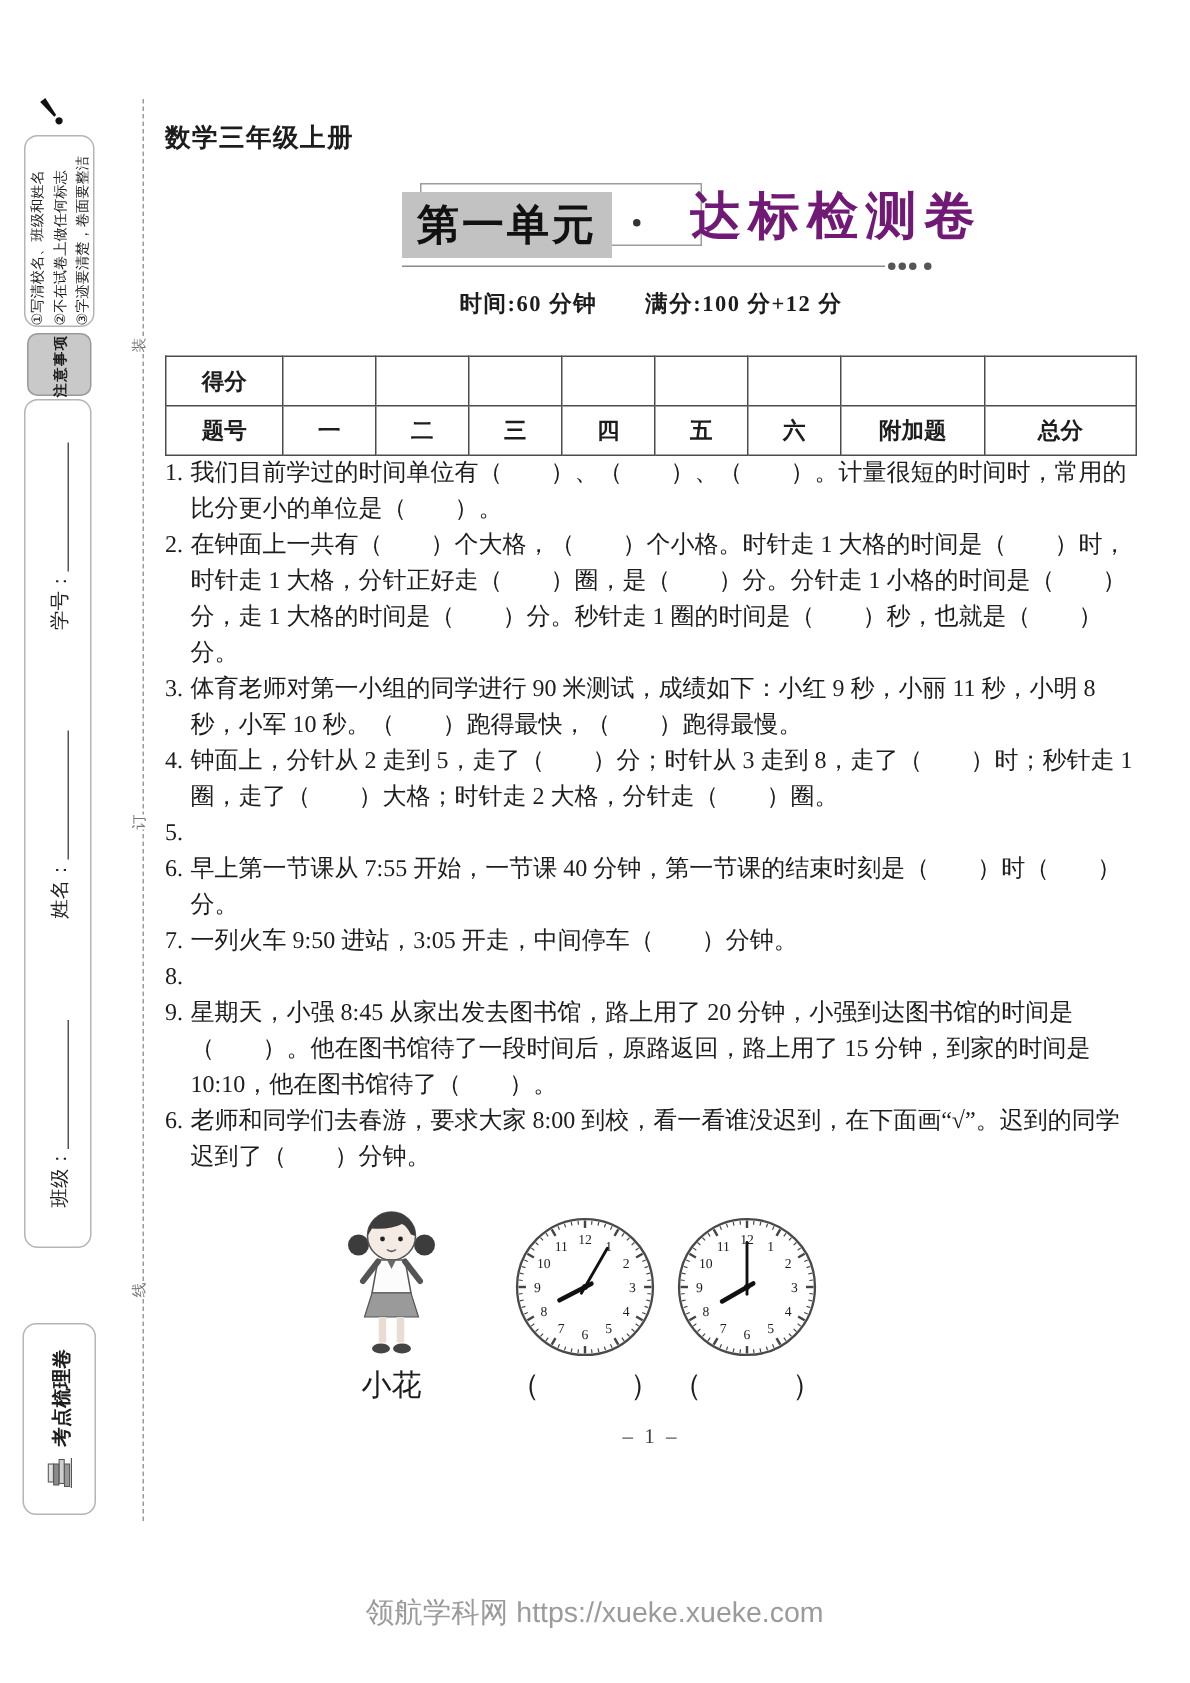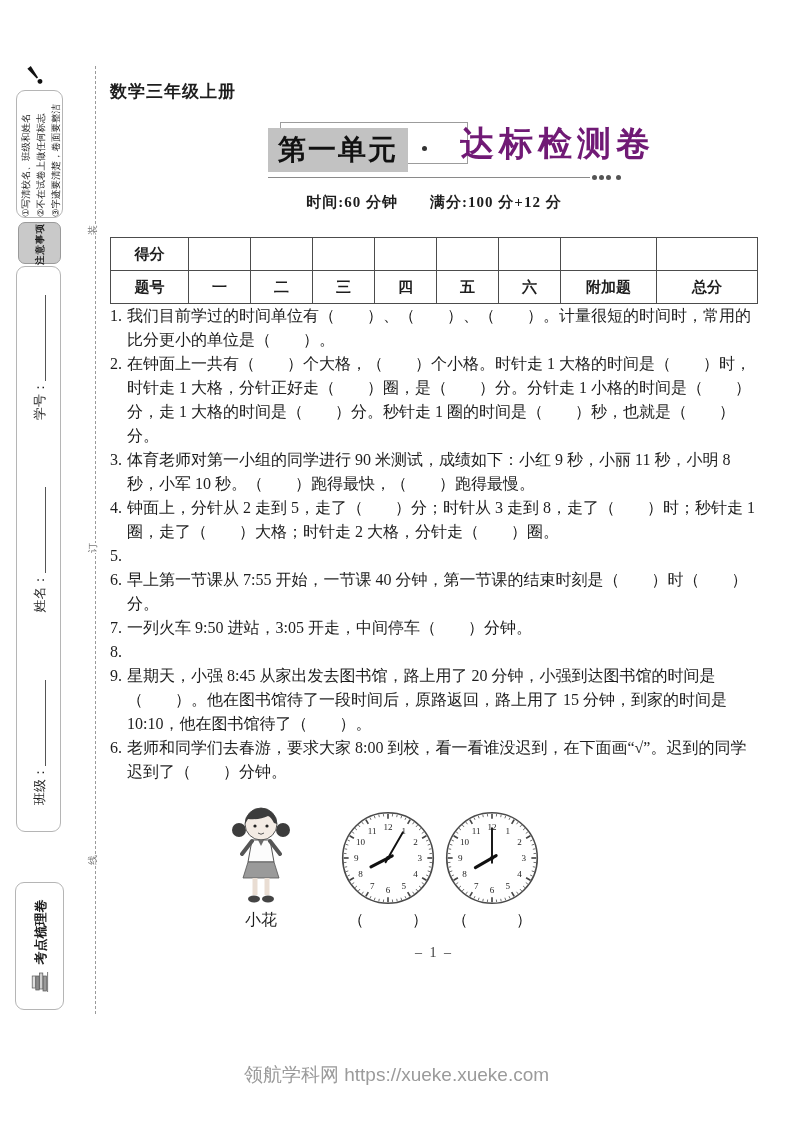--- a/index.html
+++ b/index.html
@@ -70,21 +70,21 @@
 
   
   #sec1-heading { margin-top:13px; font-size:16.5px; line-height:26px; }
   .q { display:flex; font-size:16px; line-height:24px; }
   .qnum { flex:none; margin-right:5px; }
   .qtext { white-space:pre-wrap; }
 
   
   #figure-row { display:flex; align-items:flex-end; margin-top:10px; }
   .fig-col { display:flex; flex-direction:column; align-items:center; }
-  .fig-label { font-size:16px; margin-top:4px; }
+  .fig-label { font-size:20px; margin-top:4px; }
   .clock { width:96px; height:96px; }
   .kid-svg { display:block; }
 
   #page-number { text-align:center; font-size:14px; color:#3c3c3c; margin-top:14px; letter-spacing:2px; }
 
   #watermark { position:absolute; left:0; right:0; top:1062px; text-align:center;
                font-size:19px; color:#9b9b9b;
                font-family:"Liberation Sans","DejaVu Sans",sans-serif; }
 </style>
 </head>

